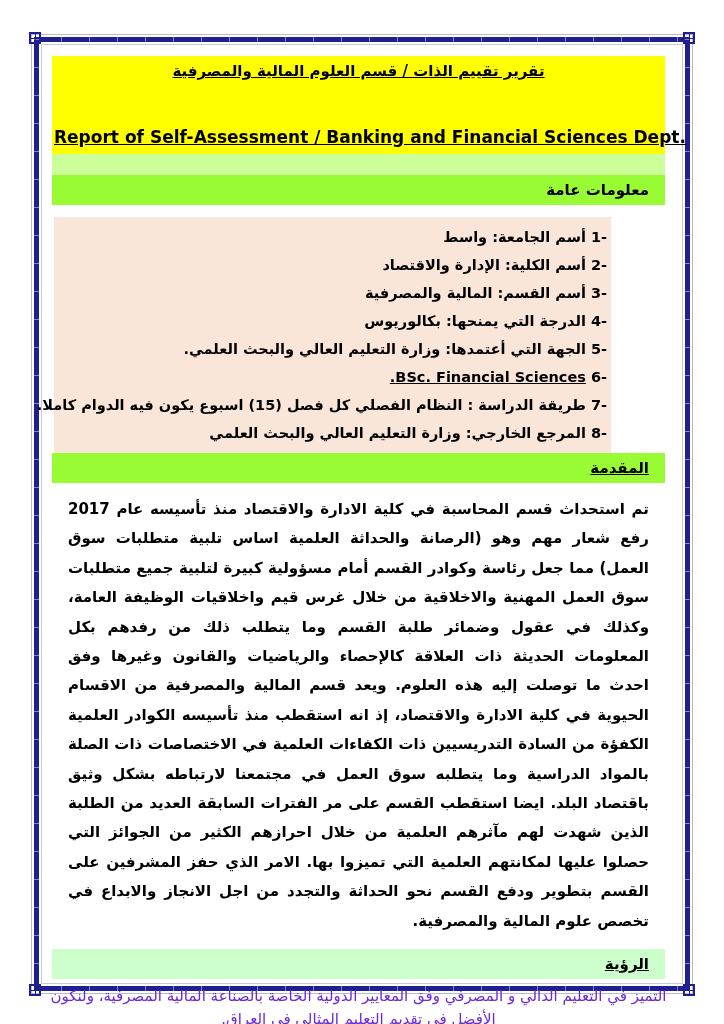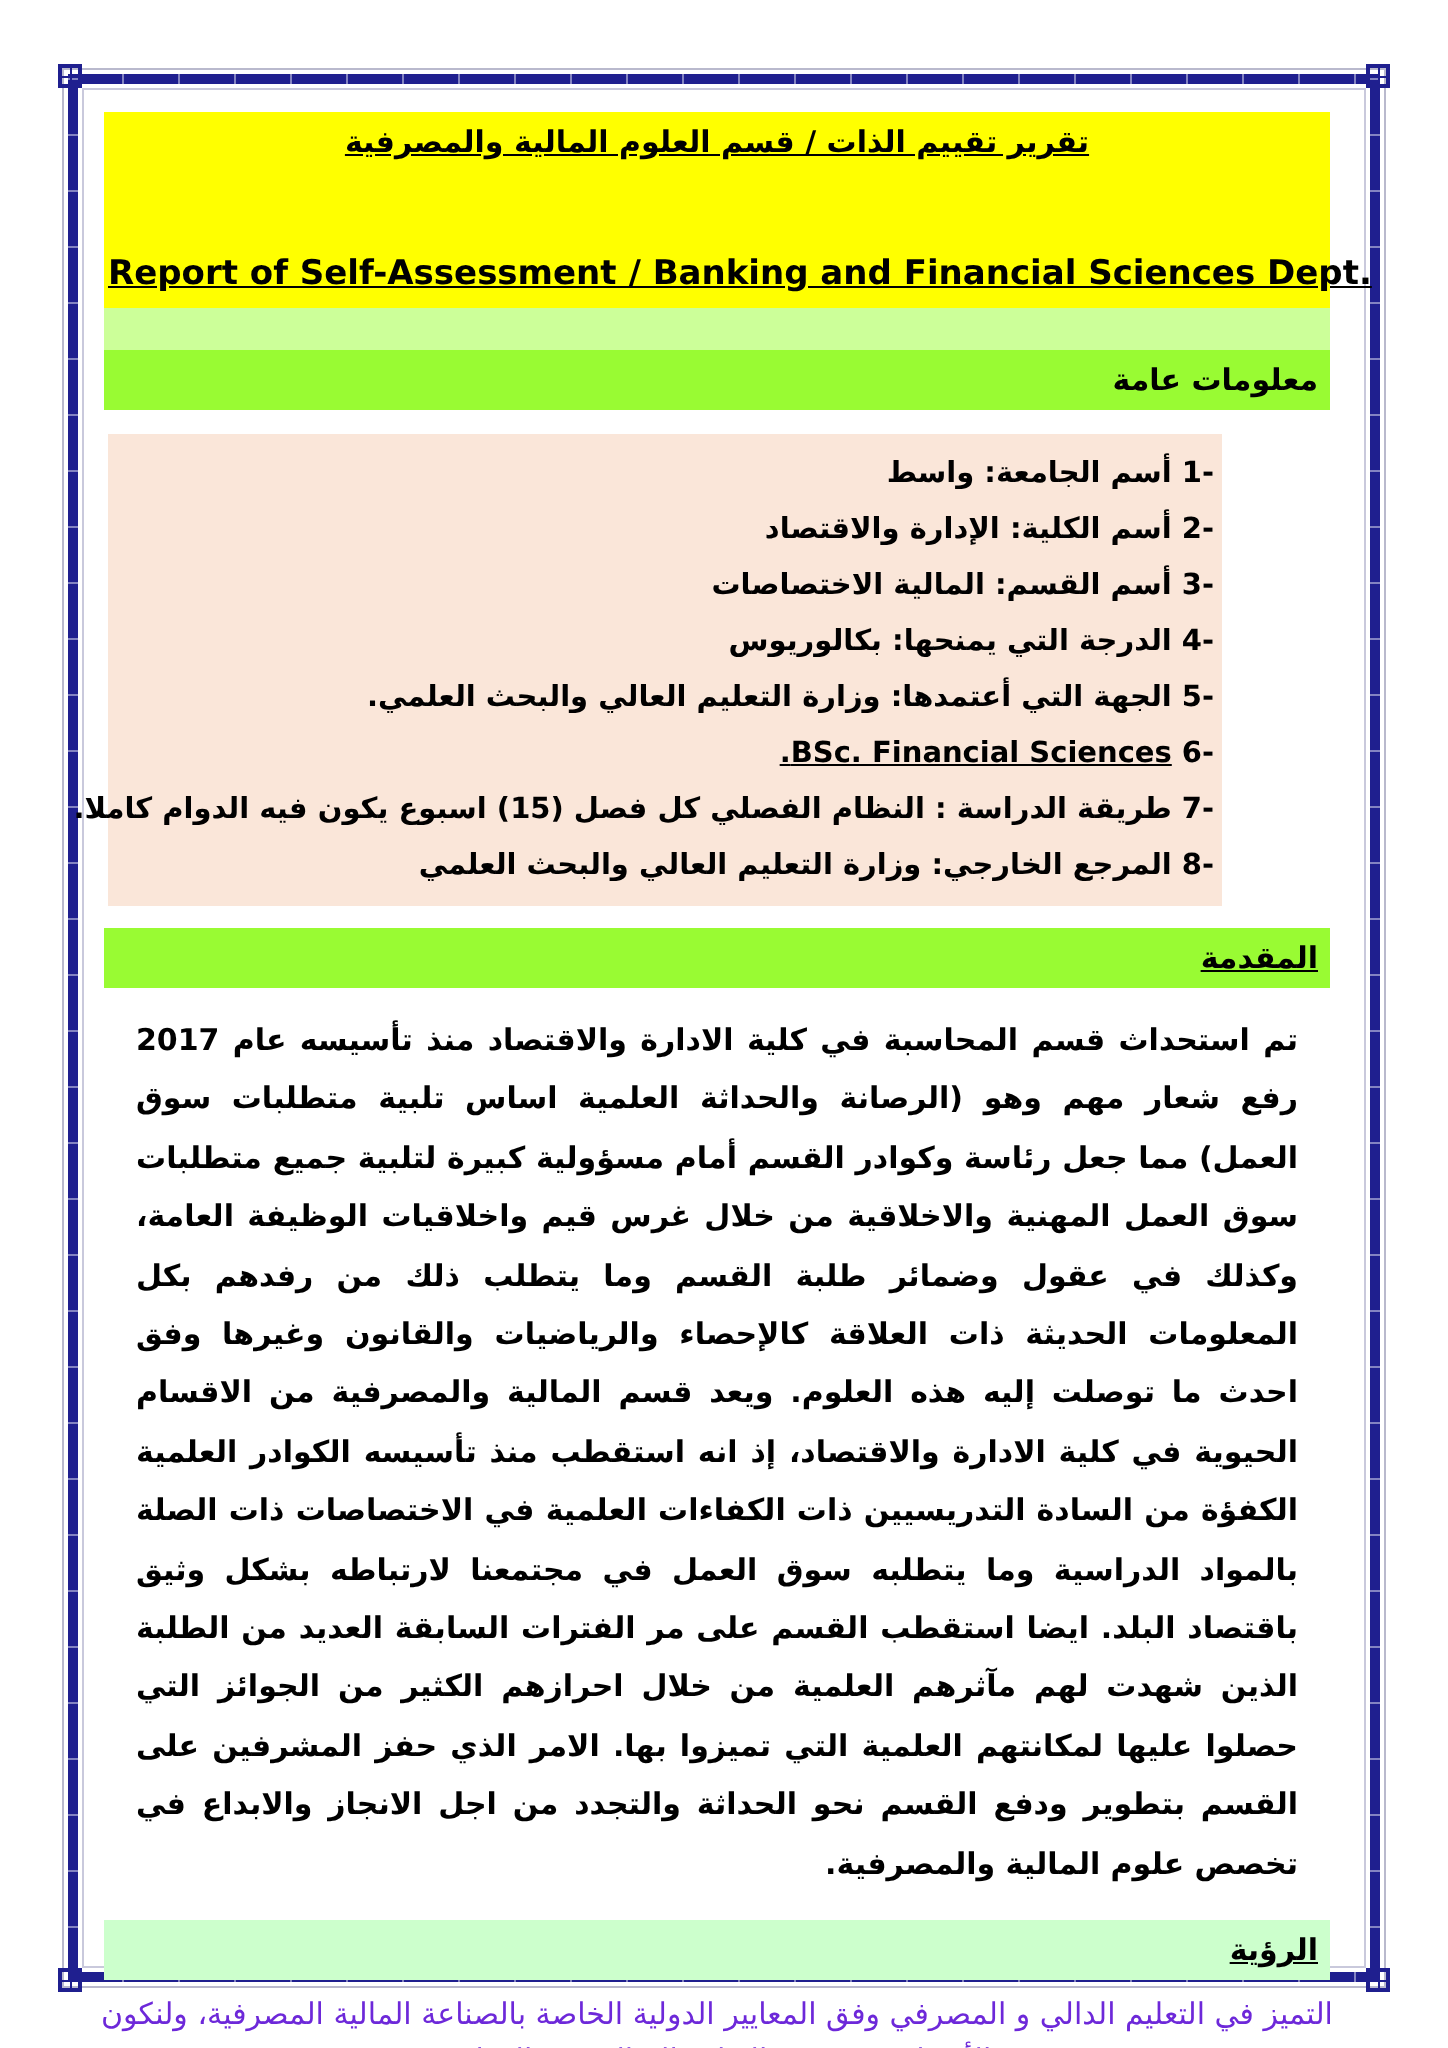--- a/index.html
+++ b/index.html
@@ -32,40 +32,40 @@
   .content{position:absolute;left:52px;top:56px;width:613px;direction:rtl;color:#000;}
 
   .title-box{background:var(--highlight-yellow,#FFFF00);text-align:center;padding:4px 2px 5px;}
   .title-ar{font-size:15px;font-weight:bold;text-decoration:underline;line-height:22px;white-space:nowrap;}
   .title-en{font-size:17px;font-weight:bold;text-decoration:underline;line-height:23px;direction:ltr;white-space:nowrap;margin-top:44px;}
 
   .strip{height:21px;background:var(--strip-light-green,#CCFF99);}
 
   .bar{
     background:var(--section-green,#99FB33);height:30px;line-height:30px;
-    padding:0 6px;font-weight:bold;font-size:15px;text-align:right;
+    padding:0 16px;font-weight:bold;font-size:15px;text-align:right;
   }
   .bar .u{text-decoration:underline;}
   .bar-pale{background:var(--vision-green,#CCFFCC);}
 
   .list-box{
     background:var(--list-bg-pink,#FAE6D9);
     margin:12px 54px 0 2px;padding:6px 4px 6px 10px;
   }
   .item{display:flex;gap:5px;font-size:14.5px;font-weight:bold;line-height:28px;}
   .item .num{flex:0 0 14px;direction:ltr;unicode-bidi:bidi-override;text-align:right;}
   .item .txt{flex:1;min-width:0;}
   .item .txt .line1{display:block;white-space:nowrap;}
   .item .txt .line2{display:block;text-align:right;text-decoration:underline;}
 
   .intro-text{
     margin:12px 16px 0;font-size:15px;font-weight:bold;line-height:29.4px;
     text-align:justify;
   }
-  .mt12{margin-top:11px;}
+  .mt12{margin-top:0;}
   .mt13{margin-top:13px;}
   .vision-text{
     margin:6px -6px 0;font-size:15px;font-weight:normal;color:#6d28d9;
     line-height:22.5px;text-align:center;
   }
 </style>
 </head>
 <body>
 
 <div class="frame">
@@ -102,21 +102,21 @@
     </div>
     <div class="item">
       <span class="num">2-</span>
       <span class="txt">
           <span class="line1">أسم الكلية: الإدارة والاقتصاد</span>
         </span>
     </div>
     <div class="item">
       <span class="num">3-</span>
       <span class="txt">
-          <span class="line1">أسم القسم: المالية الاختصاصات</span>
+          <span class="line1">أسم القسم: المالية والمصرفية</span>
         </span>
     </div>
     <div class="item">
       <span class="num">4-</span>
       <span class="txt">
           <span class="line1">الدرجة التي يمنحها: بكالوريوس</span>
         </span>
     </div>
     <div class="item">
       <span class="num">5-</span>

